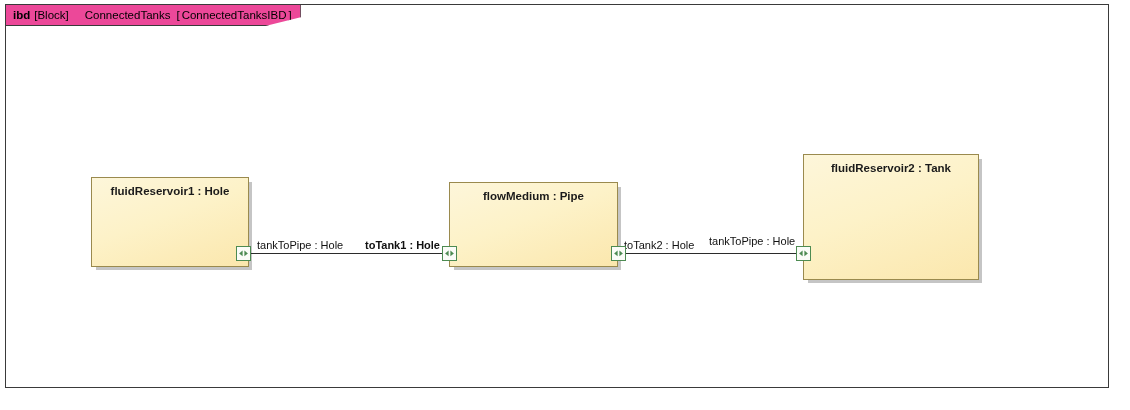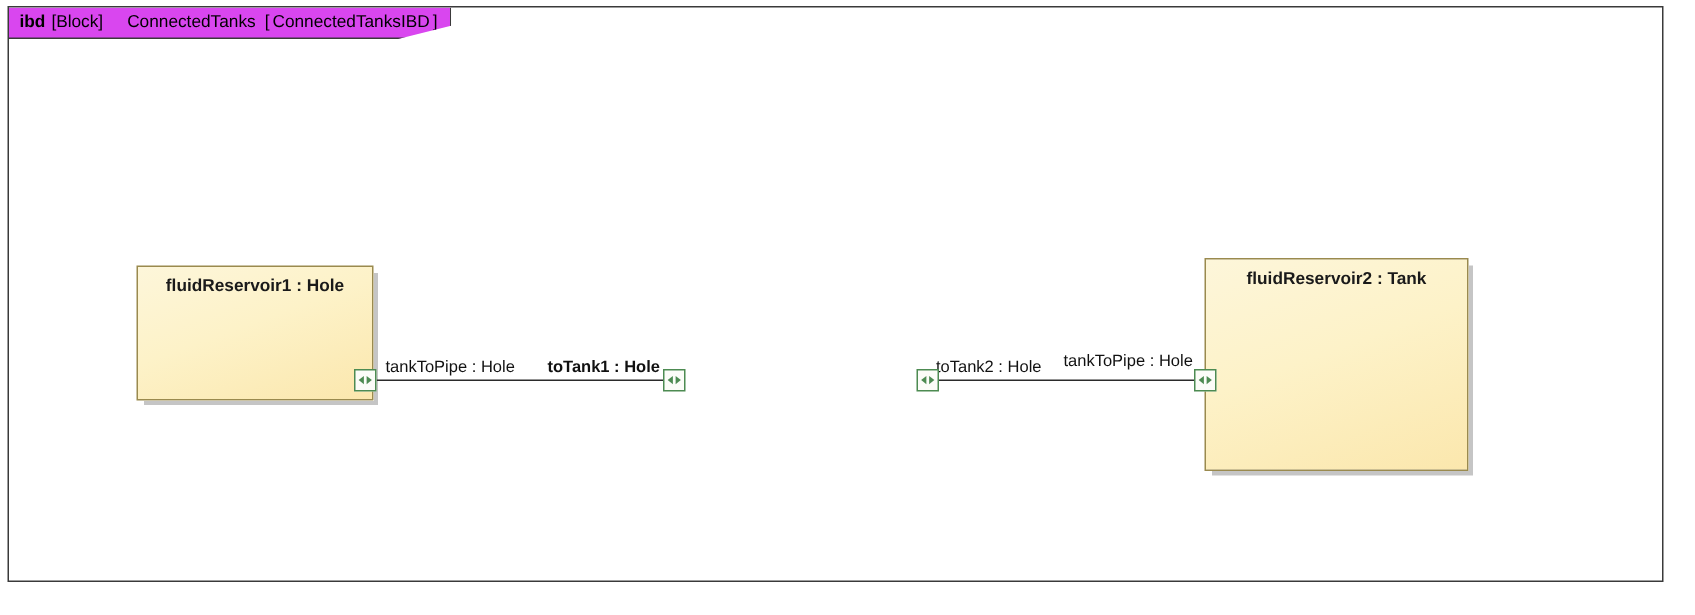--- a/index.html
+++ b/index.html
@@ -31,21 +31,21 @@
   #frame-header {
     position: absolute;
     left: 0px;
     top: 0px;
     height: 21px;
     padding: 0 6px 0 7px;
     display: flex;
     align-items: center;
     border-right: 1.5px solid #3a3a3a;
     border-bottom: 1.5px solid #3a3a3a;
-    background: #d946ef;
+    background: #ec4899;
     box-sizing: border-box;
     white-space: nowrap;
     -webkit-clip-path: polygon(0 0, 100% 0, 100% 58%, 88% 100%, 0 100%);
     clip-path: polygon(0 0, 100% 0, 100% 58%, 88% 100%, 0 100%);
   }
   #frame-header .hdr-kind {
     font-size: 11.5px;
     font-weight: bold;
     color: #000000;
     margin-right: 4px;
@@ -76,21 +76,21 @@
     top: 7px;
     text-align: center;
     font-size: 11.5px;
     font-weight: bold;
     color: #1a1a1a;
     white-space: nowrap;
   }
 
   #part-fluidreservoir1 { left: 85px;  top: 172px; width: 158px; height: 90px; }
   #part-flowmedium      { left: 443px; top: 177px; width: 169px; height: 85px; }
-  #part-fluidreservoir2 { left: 797px; top: 167px; width: 176px; height: 142px; }
+  #part-fluidreservoir2 { left: 797px; top: 149px; width: 176px; height: 126px; }
 
   
   .port {
     position: absolute;
     width: 15px;
     height: 15px;
     box-sizing: border-box;
     border: 1.5px solid #4d8b52;
     background: #fbfcf8;
     display: flex;
@@ -142,20 +142,23 @@
     <span class="hdr-brk">]</span>
   </div>
 
   <div class="connector" id="connector-left"></div>
   <div class="connector" id="connector-right"></div>
 
   <div class="part" id="part-fluidreservoir1">
     <div class="part-label">fluidReservoir1 : Hole</div>
   </div>
 
+  <div class="part" id="part-flowmedium">
+    <div class="part-label">flowMedium : Pipe</div>
+  </div>
 
   <div class="part" id="part-fluidreservoir2">
     <div class="part-label">fluidReservoir2 : Tank</div>
   </div>
 
   <div class="port" id="port-tank1-tanktopipe">
     <span>
       <svg width="11" height="7" viewBox="0 0 11 7" aria-hidden="true">
         <path d="M4.6 0.6 L1.1 3.4 L4.6 6.2 Z" fill="#4d8b52"></path>
         <path d="M6.4 0.6 L9.9 3.4 L6.4 6.2 Z" fill="#4d8b52"></path>

